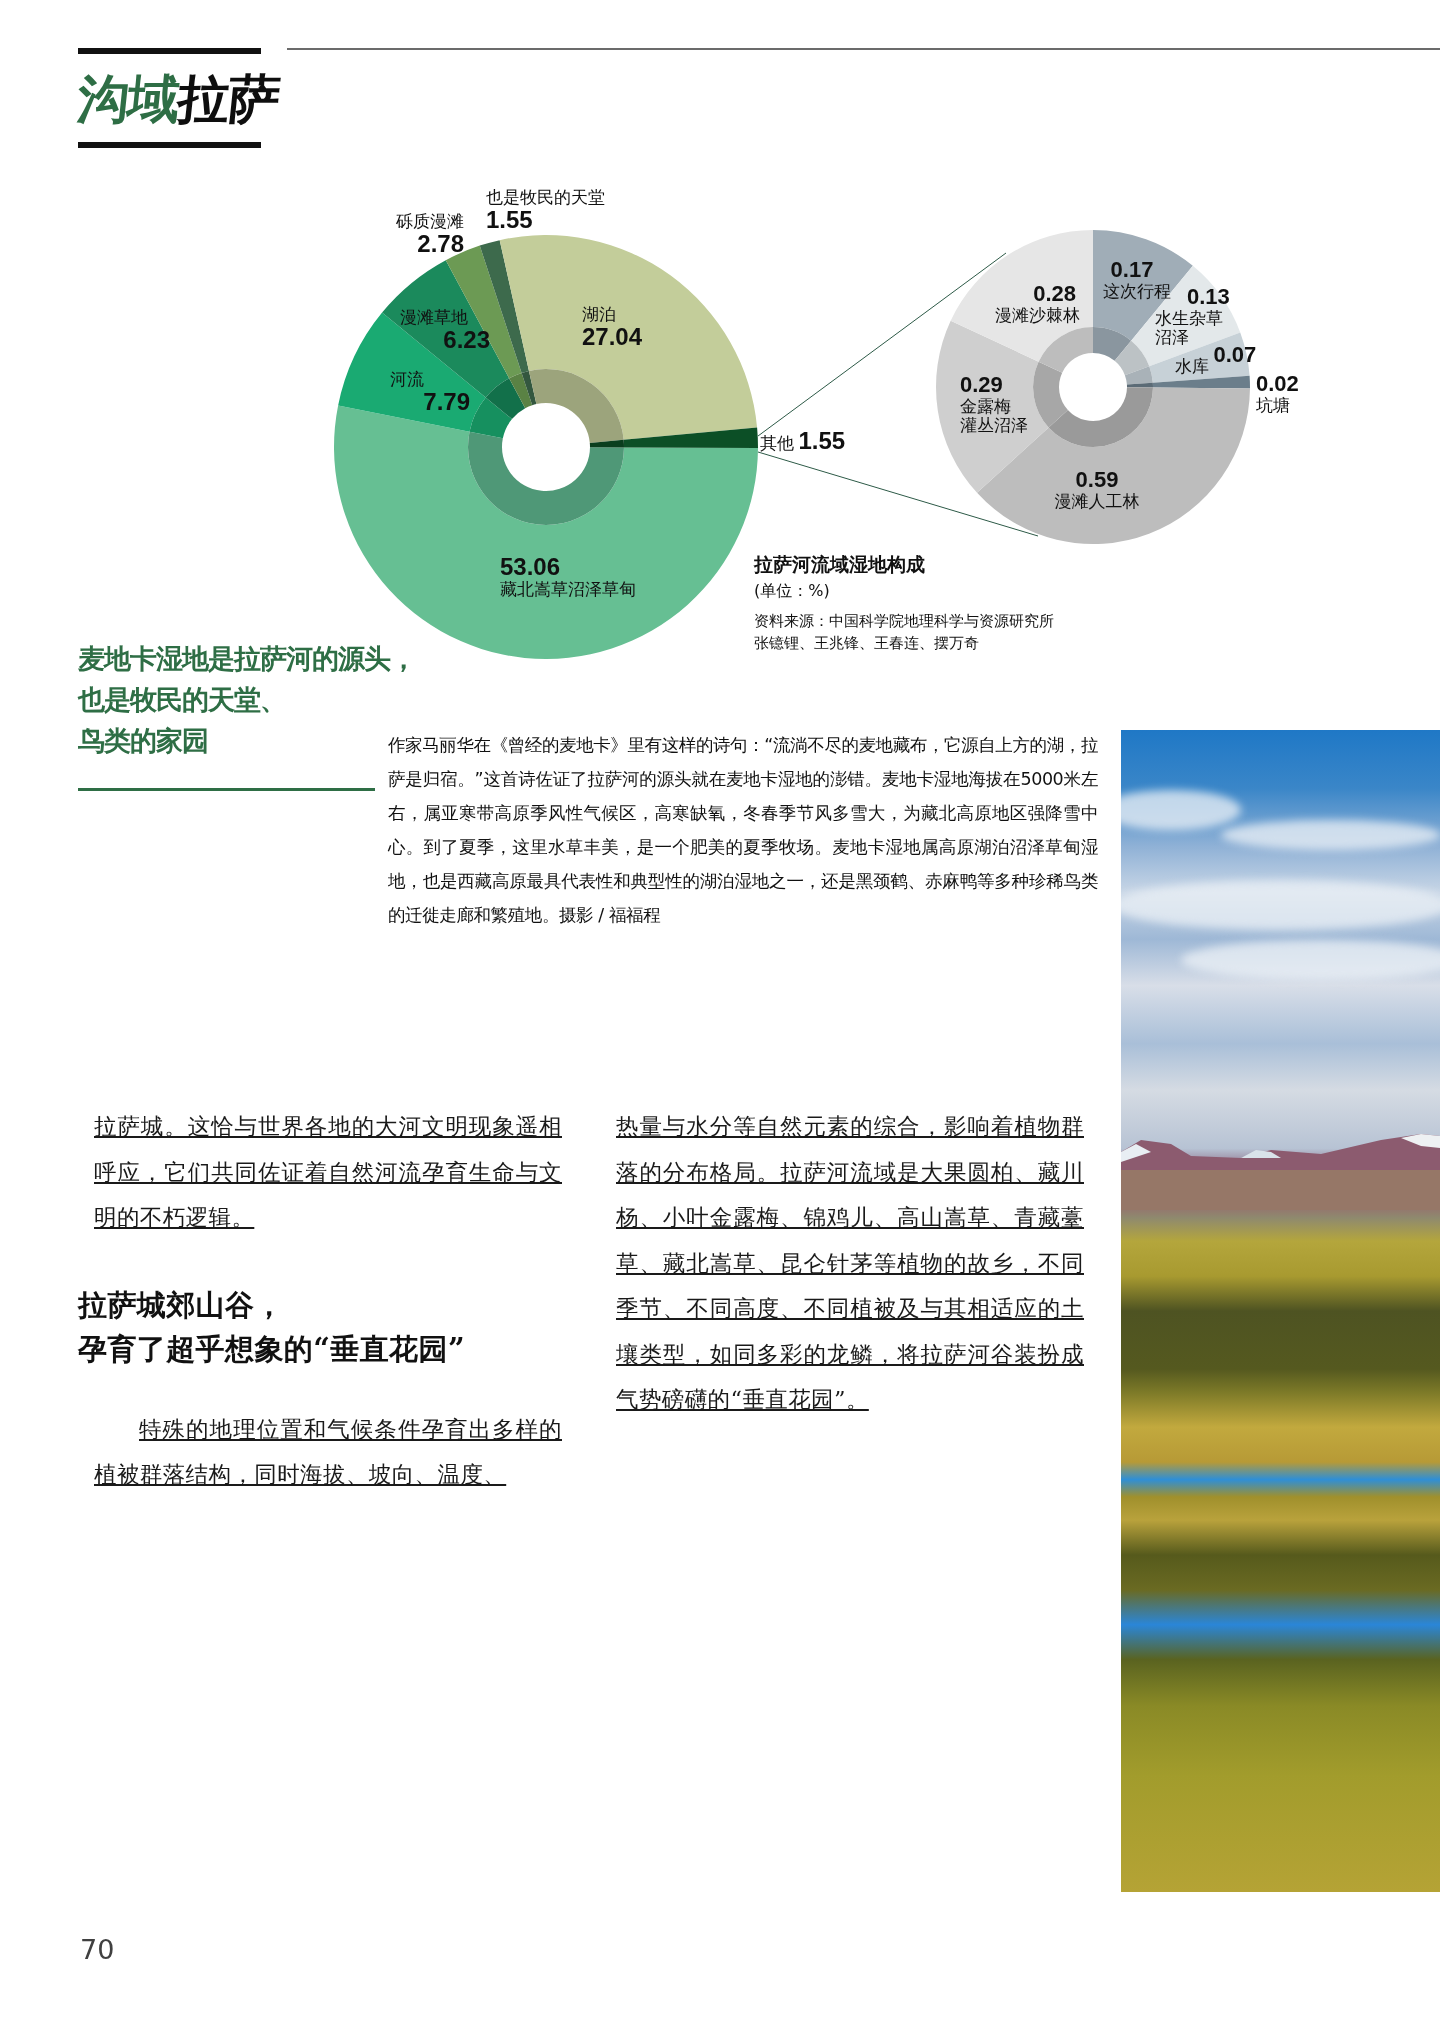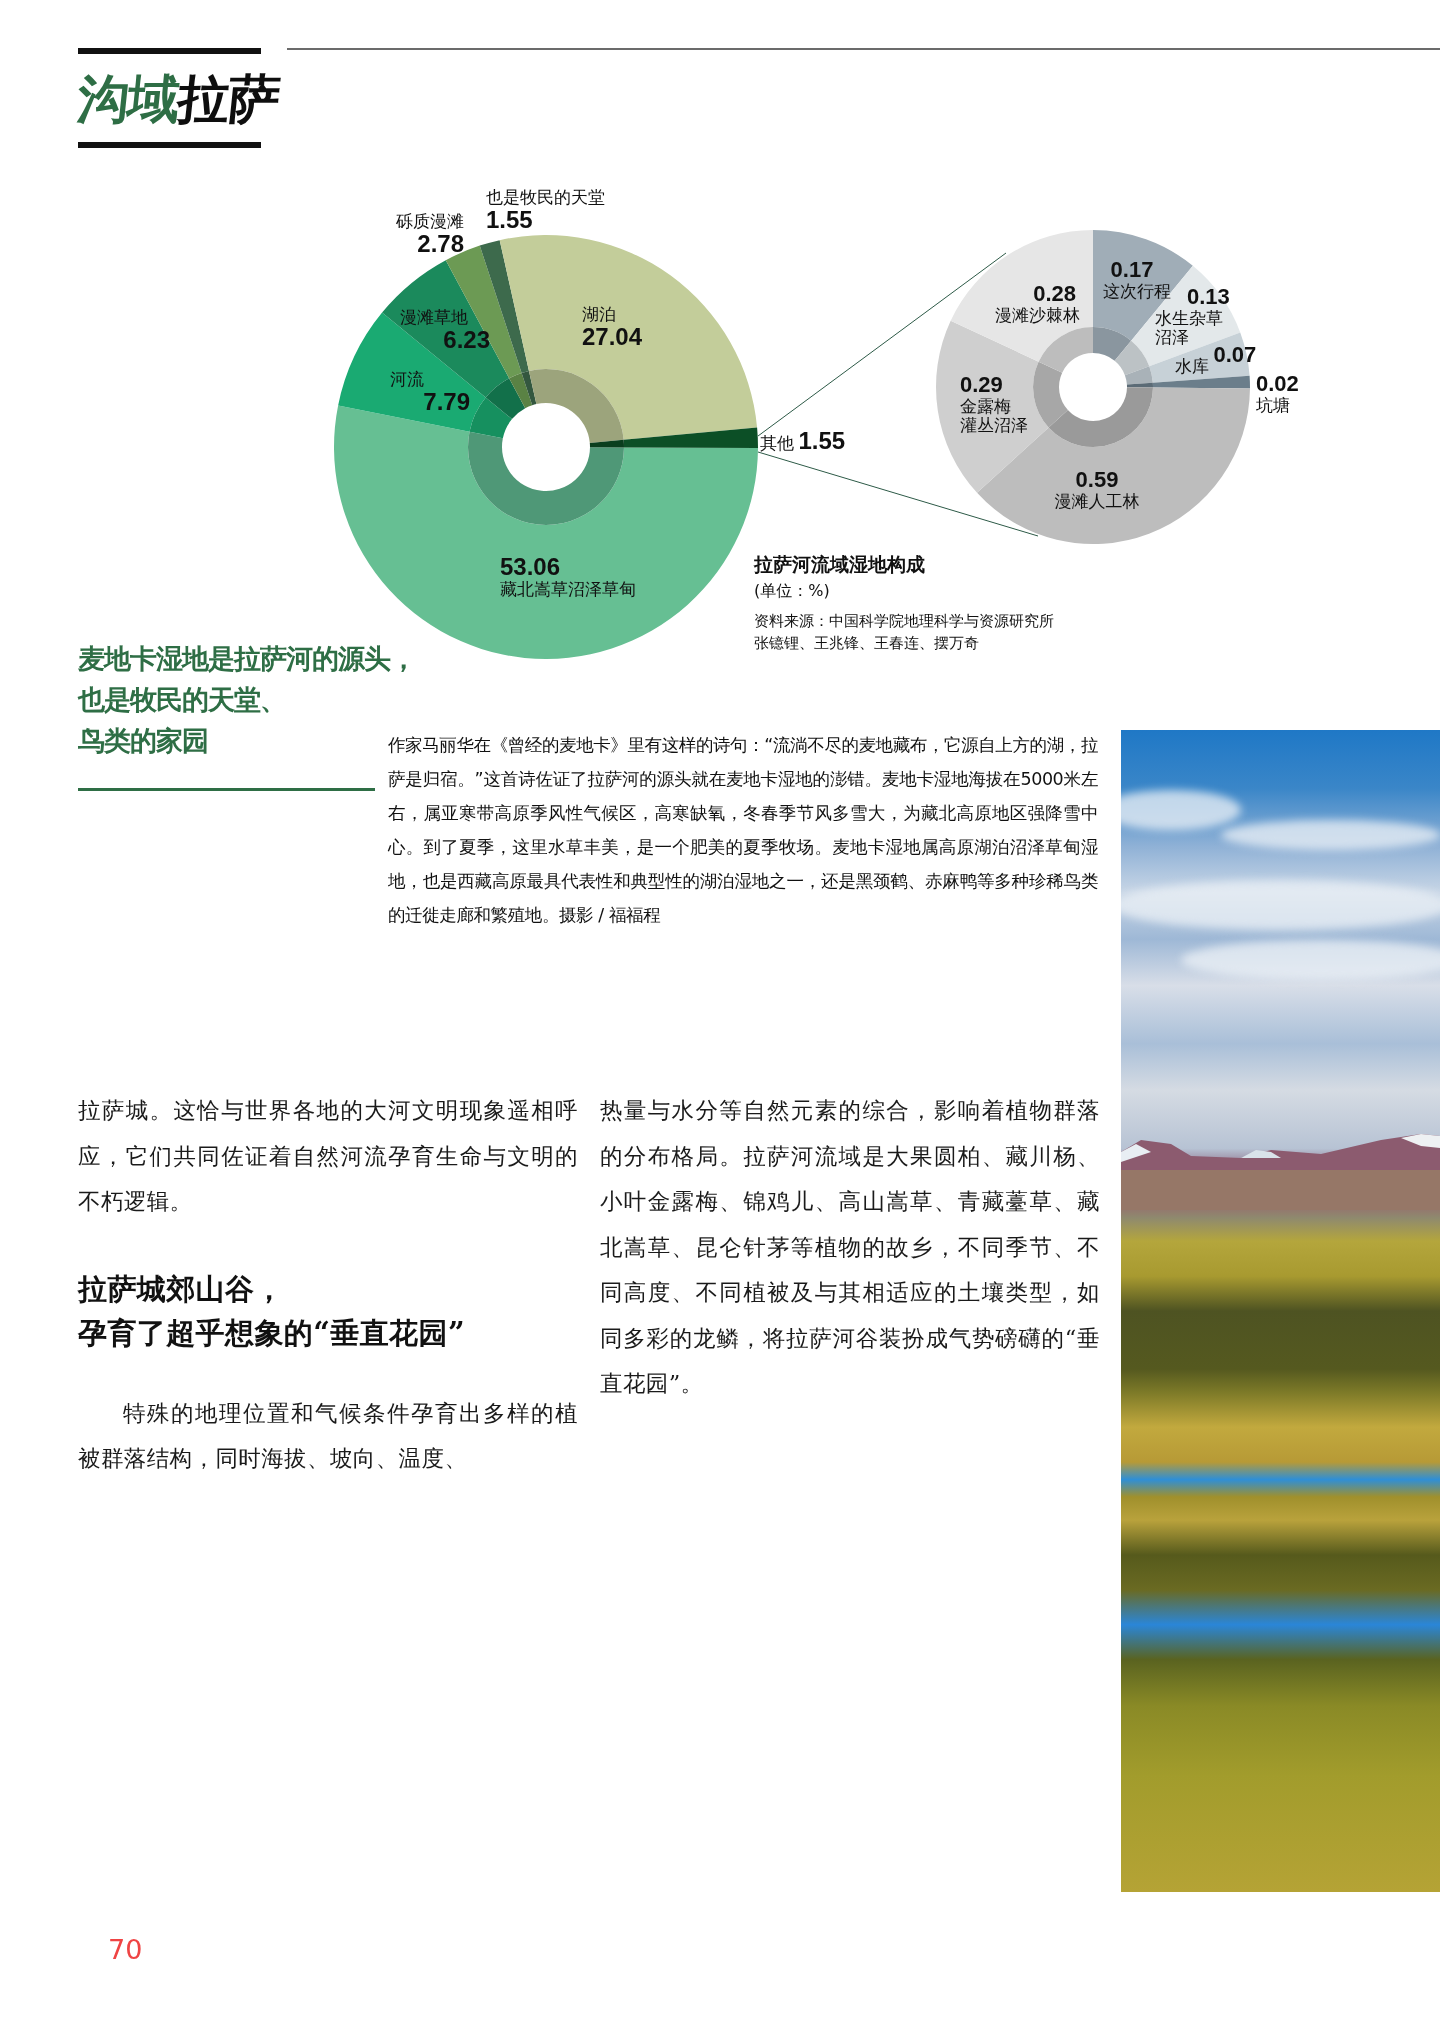--- a/index.html
+++ b/index.html
@@ -27,36 +27,36 @@
   .chart-caption .ct { font-size: 19px; font-weight: bold; line-height: 28px; }
   .chart-caption .cu { font-size: 16px; line-height: 26px; }
   .chart-caption .cs { font-size: 15px; line-height: 22px; margin-top: 6px; }
 
   .pull-heading { position: absolute; left: 78px; top: 638px; width: 340px; font-family: "DejaVu Sans", sans-serif; font-weight: bold; font-size: 27px; line-height: 41px; color: #2e6e45; letter-spacing: -1px; }
   .pull-rule { position: absolute; left: 78px; top: 788px; width: 297px; height: 3px; background: #2e6e45; }
 
   .photo-caption { position: absolute; left: 388px; top: 728px; width: 710px; font-family: "DejaVu Sans", sans-serif; font-size: 17.5px; line-height: 34px; color: #111; text-align: justify; letter-spacing: -0.4px; }
 
   .body-col { position: absolute; width: 500px; font-family: "DejaVu Serif", "Liberation Serif", serif; font-size: 22.5px; line-height: 45.5px; color: #1a1a1a; text-align: justify; letter-spacing: 0.4px; }
-  .body-col p { margin: 0; }
+  .body-col p { margin: 16px; text-decoration: underline; }
   .body-col p.indent { text-indent: 2em; }
   .col-left { left: 78px; top: 1088px; }
   .col-right { left: 600px; top: 1088px; }
   .subhead { font-family: "DejaVu Serif", "Liberation Serif", serif; font-weight: bold; font-size: 29px; line-height: 44px; color: #111; margin: 42px 0 36px 0; }
 
   .photo { position: absolute; left: 1121px; top: 730px; width: 319px; height: 1162px; overflow: hidden;
     background: linear-gradient(180deg,
       #1f78c6 0%, #3a86c8 5%, #8fb1d6 10%, #c8d6e6 14%, #9eb8d6 18%, #d8dee8 22%, #a9bfd8 27%, #d5dbe3 31%, #b7c3d4 36%,
       #7a4a66 38.5%, #9a5a6e 40%, #8f8a6e 42%, #b4a63c 44%, #a89a30 47%, #4e5322 50%, #55591f 55%, #7d7a28 57%,
       #c2a93e 60%, #b79a36 63%, #2f8fd6 64.5%, #a0902c 66%, #b9a23c 68%, #565a1c 71%, #6a6a22 74%, #2a86d8 77%, #5a6320 80%,
       #8a8a26 84%, #a29c2c 90%, #b5a335 100%); }
   .photo .sky-cloud { position: absolute; border-radius: 50%; background: rgba(235,240,246,0.75); filter: blur(4px); }
   .photo .mtn { position: absolute; }
 
-  .page-num { position: absolute; left: 80px; top: 1934px; font-family: "DejaVu Sans", sans-serif; font-size: 27px; color: #ef4444; margin-left: 28px; }
+  .page-num { position: absolute; left: 80px; top: 1934px; font-family: "DejaVu Sans", sans-serif; font-size: 27px; color: #404040; }
 </style>
 </head>
 <body>
 
 <div class="section-tag">
   <div class="bar top"></div>
   <div class="title"><span class="g">沟域</span><span class="k">拉萨</span></div>
   <div class="bar bottom"></div>
 </div>
 <div class="top-rule"></div>

